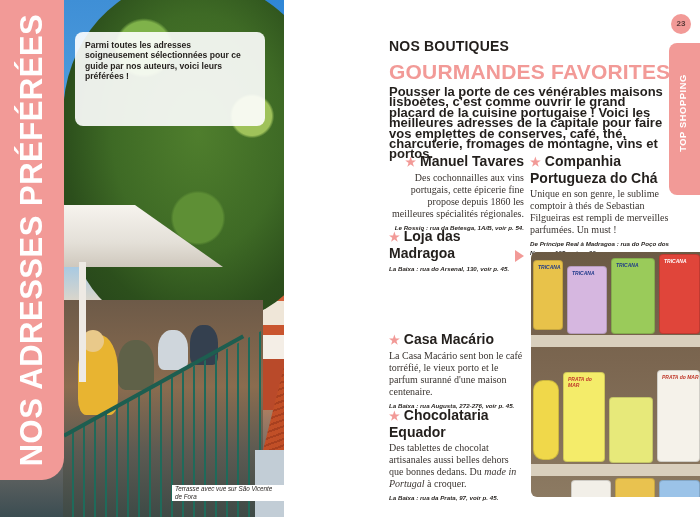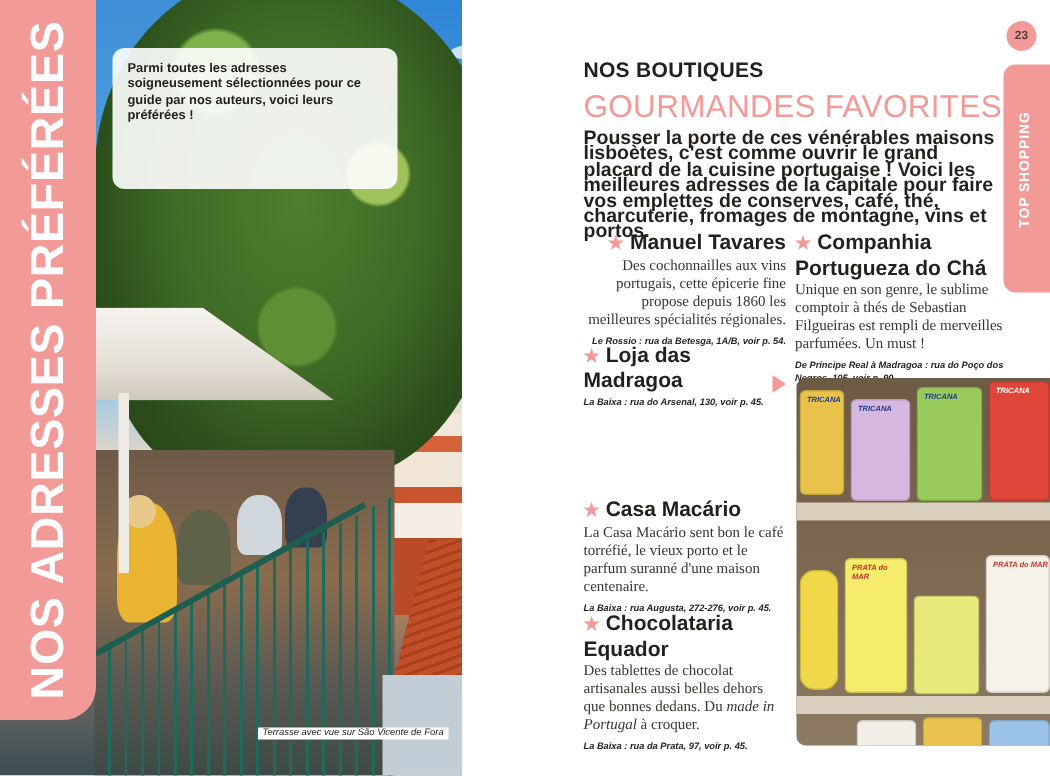--- a/index.html
+++ b/index.html
@@ -1,20 +1,20 @@
 <!DOCTYPE html>
 <html><head>
 <meta charset="utf-8">
 <style>
   * { box-sizing: border-box; margin: 0; padding: 0; }
   html, body { width: 700px; height: 517px; overflow: hidden; background: #ffffff; }
   body { position: relative; font-family: "Liberation Sans", sans-serif; color: #231f1c; }
 
   
-  .left-page { position: absolute; left: 0; top: 0; width: 308px; height: 517px; overflow: hidden; }
+  .left-page { position: absolute; left: 0; top: 0; width: 284px; height: 517px; overflow: hidden; }
   .photo {
     position: absolute; left: 0; top: 0; width: 350px; height: 517px;
     background: linear-gradient(180deg, #3f8fd6 0%, #5aa6e2 35%, #9cc7e8 50%, #e9d9c4 60%, #c8875f 75%, #6e6a66 88%, #3b4d52 100%);
   }
   .photo .sky { position: absolute; left: 255px; top: 0; width: 95px; height: 300px;
     background: linear-gradient(180deg, #2f86d6 0%, #4b9be0 40%, #8fbfe6 80%, #c6dbe9 100%); }
   .photo .cloud { position: absolute; background: rgba(255,255,255,0.75); border-radius: 50%; }
   .photo .tree {
     position: absolute; left: 63px; top: -20px; width: 270px; height: 340px;
     background:
@@ -92,21 +92,21 @@
   .section-tab {
     position: absolute; left: 319px; top: 43px; width: 31px; height: 152px;
     background: #f29a97; border-radius: 8px 0 0 8px;
   }
   .section-tab-label {
     position: absolute; left: 14px; top: 70px;
     transform: translate(-50%, -50%) rotate(-90deg);
     white-space: nowrap; color: #ffffff; font-weight: bold; font-size: 9.3px; letter-spacing: 0.6px;
   }
   .title-1 { position: absolute; left: 39px; top: 38px; font-size: 14px; font-weight: bold; color: #231f1c; letter-spacing: 0.2px; }
-  .title-2 { position: absolute; left: 39px; top: 60px; font-size: 21px; font-weight: normal; color: #f29a97; letter-spacing: 0.2px; }
+  .title-2 { position: absolute; left: 39px; top: 60px; font-size: 21px; font-weight: bold; color: #f29a97; letter-spacing: 0.2px; }
   .lead {
     position: absolute; left: 39px; top: 87px; width: 280px;
     font-size: 13px; line-height: 10.4px; font-weight: bold; color: #231f1c;
   }
 
   .shop { position: absolute; width: 135px; }
   .shop-name { font-size: 14px; line-height: 16px; font-weight: bold; color: #231f1c; }
   .shop-star { color: #f29a97; font-size: 12px; margin-right: 4px; }
   .shop-desc { font-family: Liberation Serif, serif; font-size: 10px; line-height: 11.9px; color: #3a3430; margin-top: 2px; }
   .shop-desc em { font-style: italic; }

